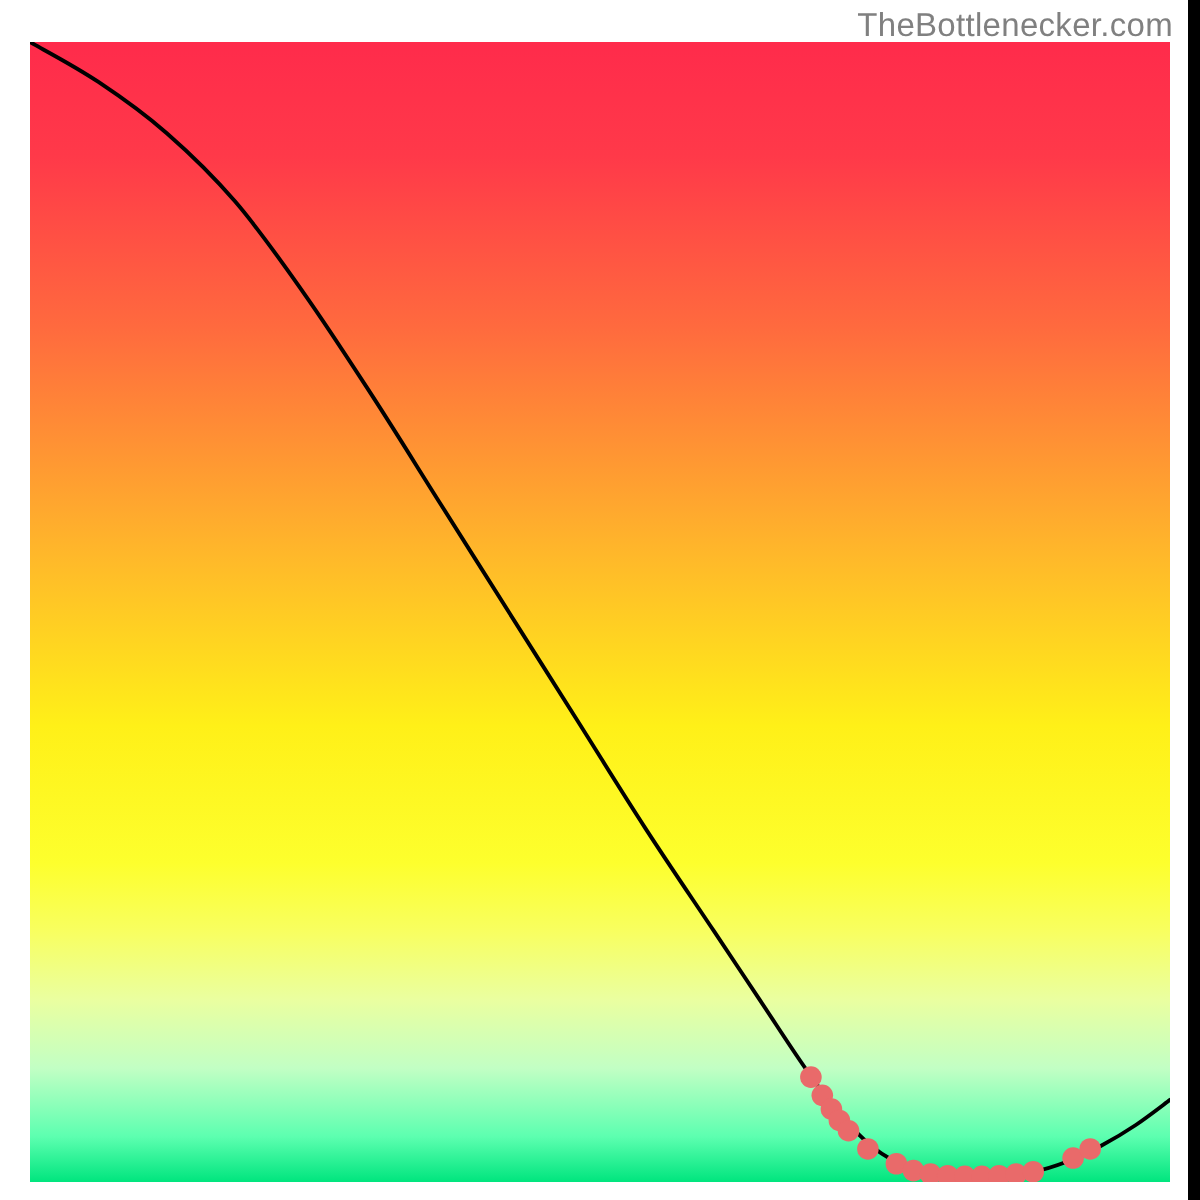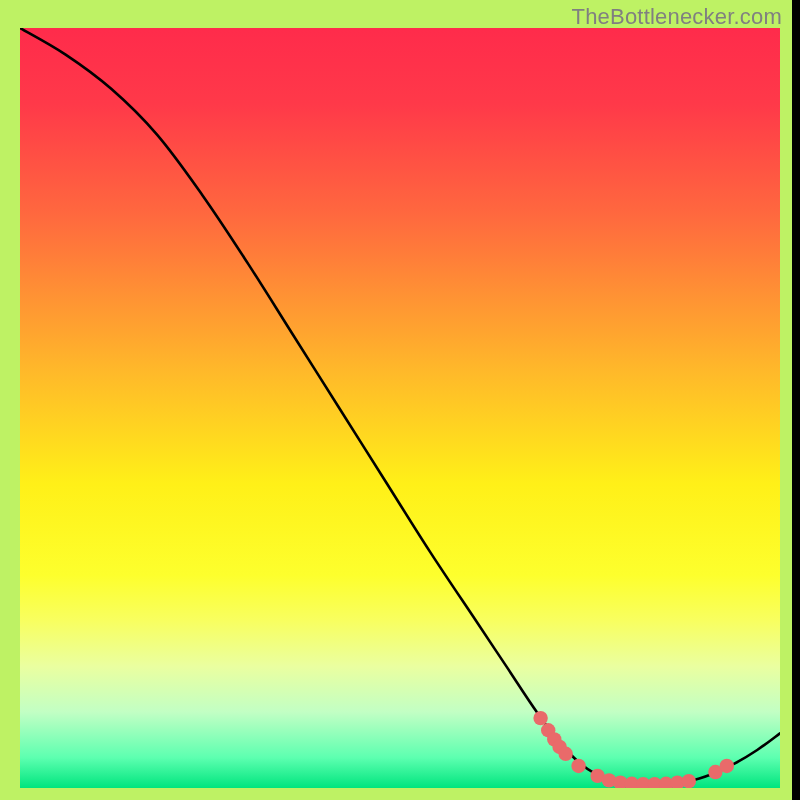--- a/index.html
+++ b/index.html
@@ -1,21 +1,21 @@
 <!DOCTYPE html>
 <html><head>
 <meta charset="utf-8">
 <style>
   * { margin: 0; padding: 0; box-sizing: border-box; }
   html, body { width: 800px; height: 800px; background: #000; overflow: hidden; }
   .frame {
     position: relative;
     width: 792px;
     height: 800px;
-    background: #bef264;
+    background: #ffffff;
   }
   .attribution {
     position: absolute;
     top: 4px;
     right: 10px;
     font-family: Arial, Helvetica, sans-serif;
     font-size: 22px;
     color: #808080;
     font-weight: 400;
     letter-spacing: 0.2px;

